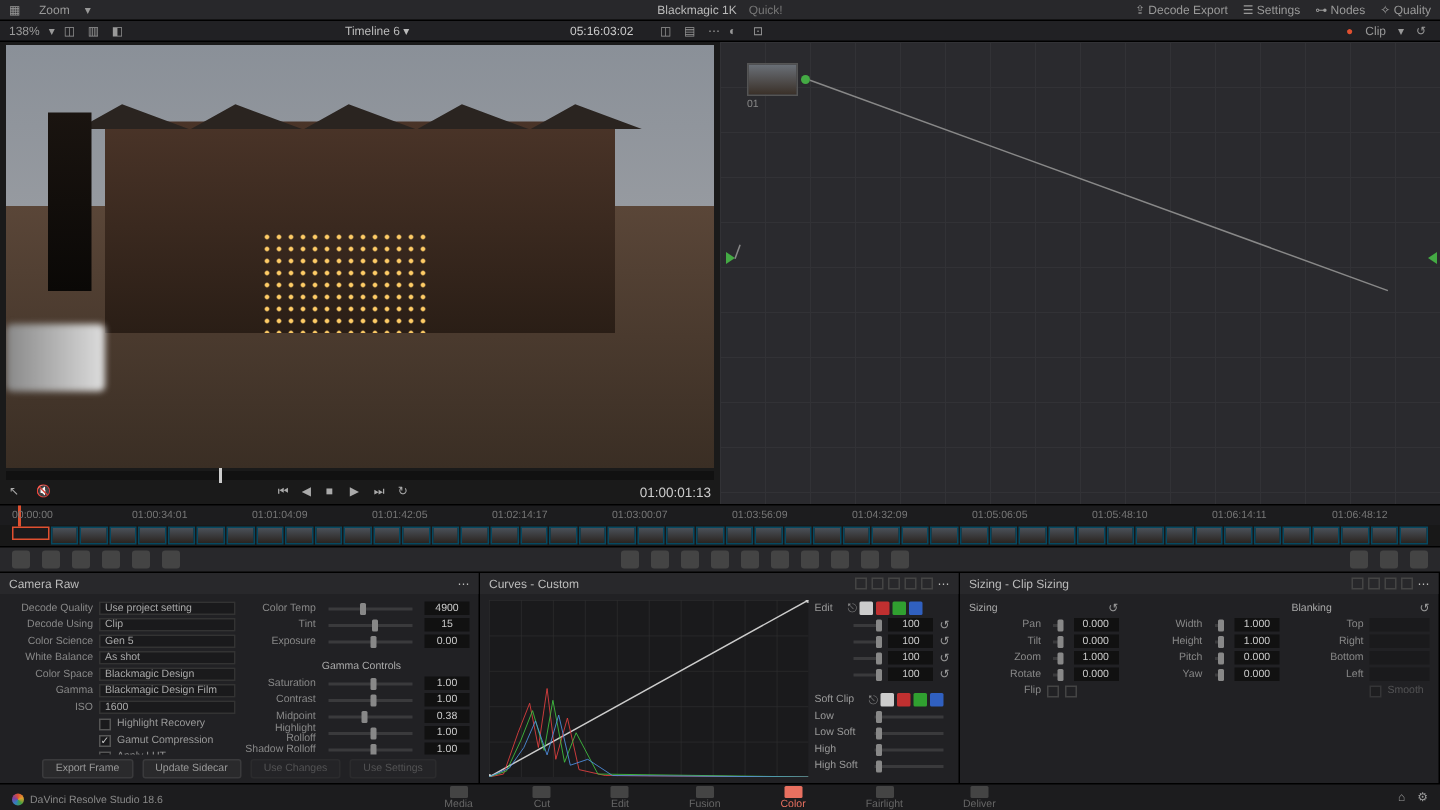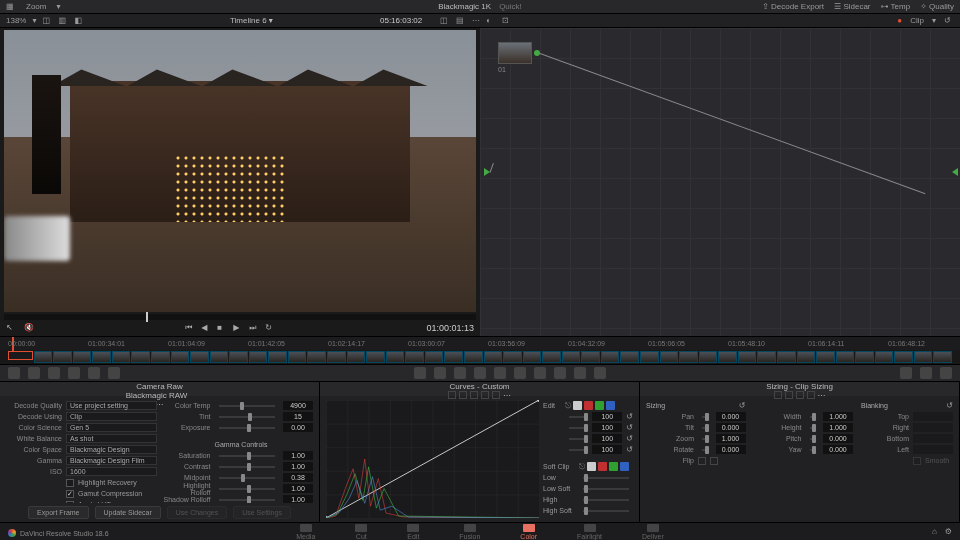--- a/index.html
+++ b/index.html
@@ -41,21 +41,21 @@
 .ruler .ph { position:absolute; left:12px; top:0; width:2px; height:14px; background:#e05030; }
 .strip { height:14px; background:#181818; display:flex; padding:1px 8px; gap:1px; }
 .thumb { flex:1; background:linear-gradient(#4a5058,#2a2420); border:1px solid #064860; }
 .thumb.sel { border-color:#e05030; }
 .toolbar { height:18px; background:#28282b; display:flex; align-items:center; padding:0 8px; gap:10px; border-top:1px solid #000; border-bottom:1px solid #000; }
 .toolbar .spacer { flex:1; }
 .toolbar .grp { display:flex; gap:8px; }
 .tico { width:12px; height:12px; background:#444; border-radius:2px; cursor:pointer; }
 .panels { height:140px; display:flex; background:#212124; }
 .panel { display:flex; flex-direction:column; border-right:1px solid #000; }
-.phead { height:14px; background:#28282b; display:flex; align-items:center; padding:0 6px; color:#bbb; font-size:8px; justify-content:space-between;flex-direction:column; }
+.phead { height:14px; background:#28282b; display:flex; align-items:center; padding:0 6px; color:#bbb; font-size:8px; justify-content:space-between; }
 .pbody { flex:1; padding:4px 6px; overflow:hidden; }
 .row { display:flex; align-items:center; height:11px; gap:4px; }
 .row .lbl { width:56px; text-align:right; font-size:7px; color:#888; }
 .row .lbl.s { width:48px; }
 .sel { flex:1; height:9px; background:#1a1a1c; border:1px solid #333; font-size:7px; padding:0 3px; display:flex; align-items:center; color:#aaa; }
 .slider { flex:1; height:2px; background:#3a3a3c; position:relative; margin:0 4px; }
 .slider .kn { position:absolute; width:4px; height:8px; background:#888; top:-3px; border-radius:1px; }
 .nval { width:30px; height:9px; background:#111; font-size:7px; text-align:center; line-height:9px; color:#ccc; }
 .chk { width:8px; height:8px; border:1px solid #555; background:#1a1a1c; display:inline-block; }
 .chk.on::after { content:'✓'; font-size:7px; color:#ccc; position:relative; top:-2px; }
@@ -83,22 +83,22 @@
     <span class="ico">▦</span>
     <span>Zoom</span>
     <span>▾</span>
   </div>
   <div class="center">
     <span>Blackmagic 1K</span>
     <span style="color:#777">Quick!</span>
   </div>
   <div class="right">
     <span>⇪ <span>Decode Export</span></span>
-    <span>☰ <span>Sidecar</span></span>
-    <span>⊶ <span>Temp</span></span>
+    <span>☰ <span>Settings</span></span>
+    <span>⊶ <span>Nodes</span></span>
     <span>✧ <span>Quality</span></span>
   </div>
 </div>
 
 <div class="tlbar">
   <div class="left">
     <span>138%</span>
     <span>▾</span>
     <span class="ico">◫</span>
     <span class="ico">▥</span>
@@ -252,21 +252,20 @@
     <span class="tico"></span>
     <span class="tico"></span>
   </div>
 </div>
 
 <div class="panels">
 
   <div class="panel" style="width:320px">
     <div class="phead">
         <span>Camera Raw</span>
-      <span style="flex:1;text-align:right;padding-right:6px">Blackmagic RAW</span>
       <span>⋯</span>
       </div>
     <div class="pbody" style="display:flex;gap:6px">
       <div style="flex:1">
         <div class="row">
             <span class="lbl">Decode Quality</span>
             <div class="sel">Use project setting</div>
           </div>
         <div class="row">
             <span class="lbl">Decode Using</span>

